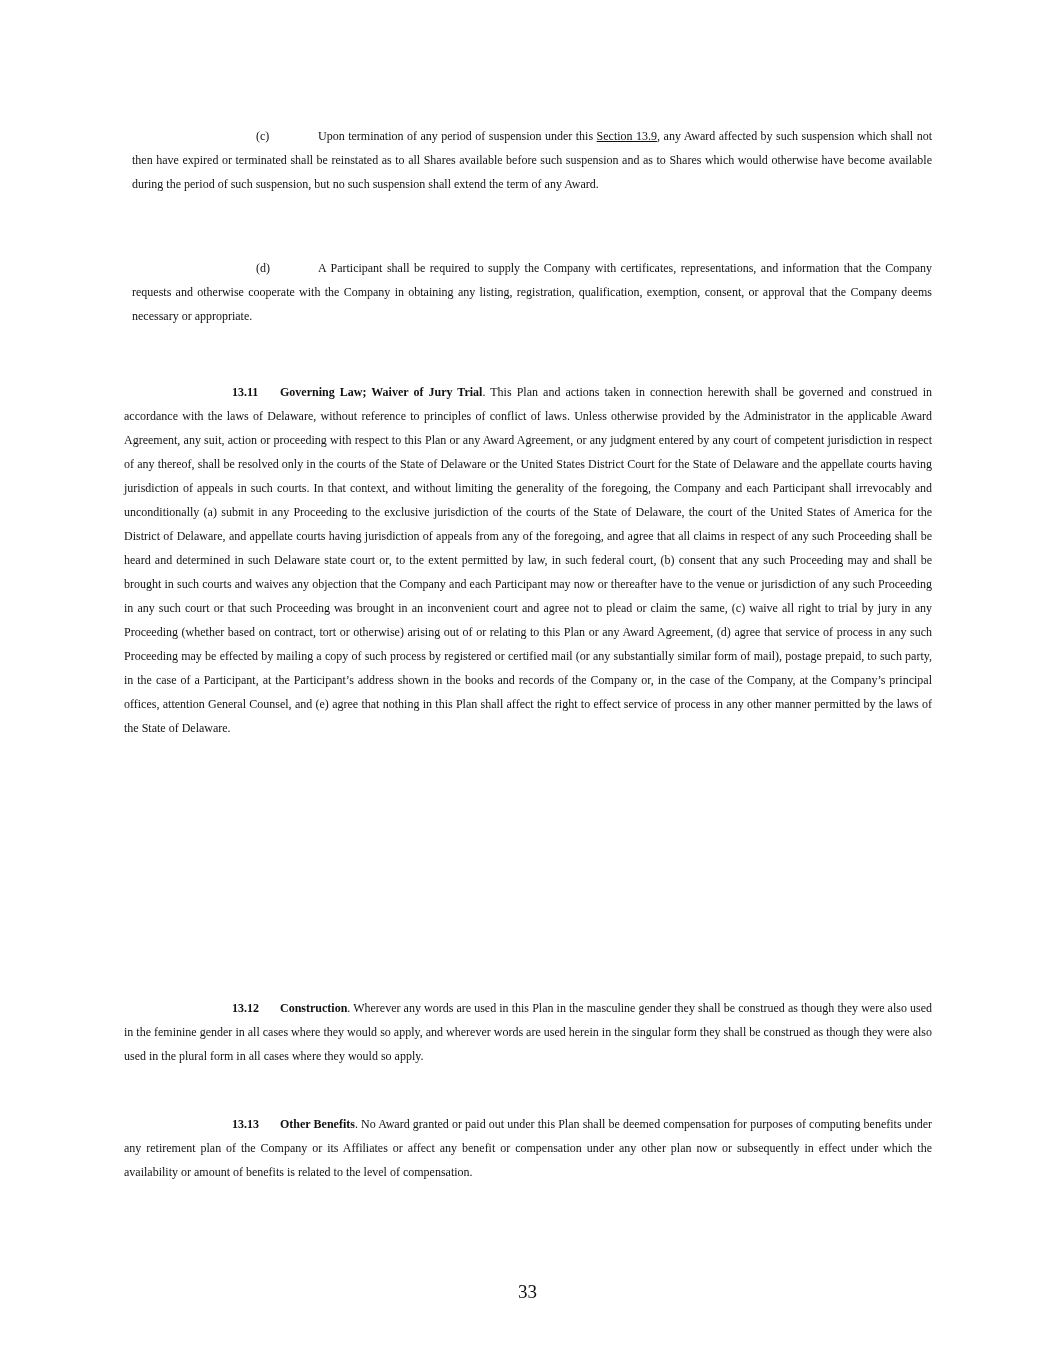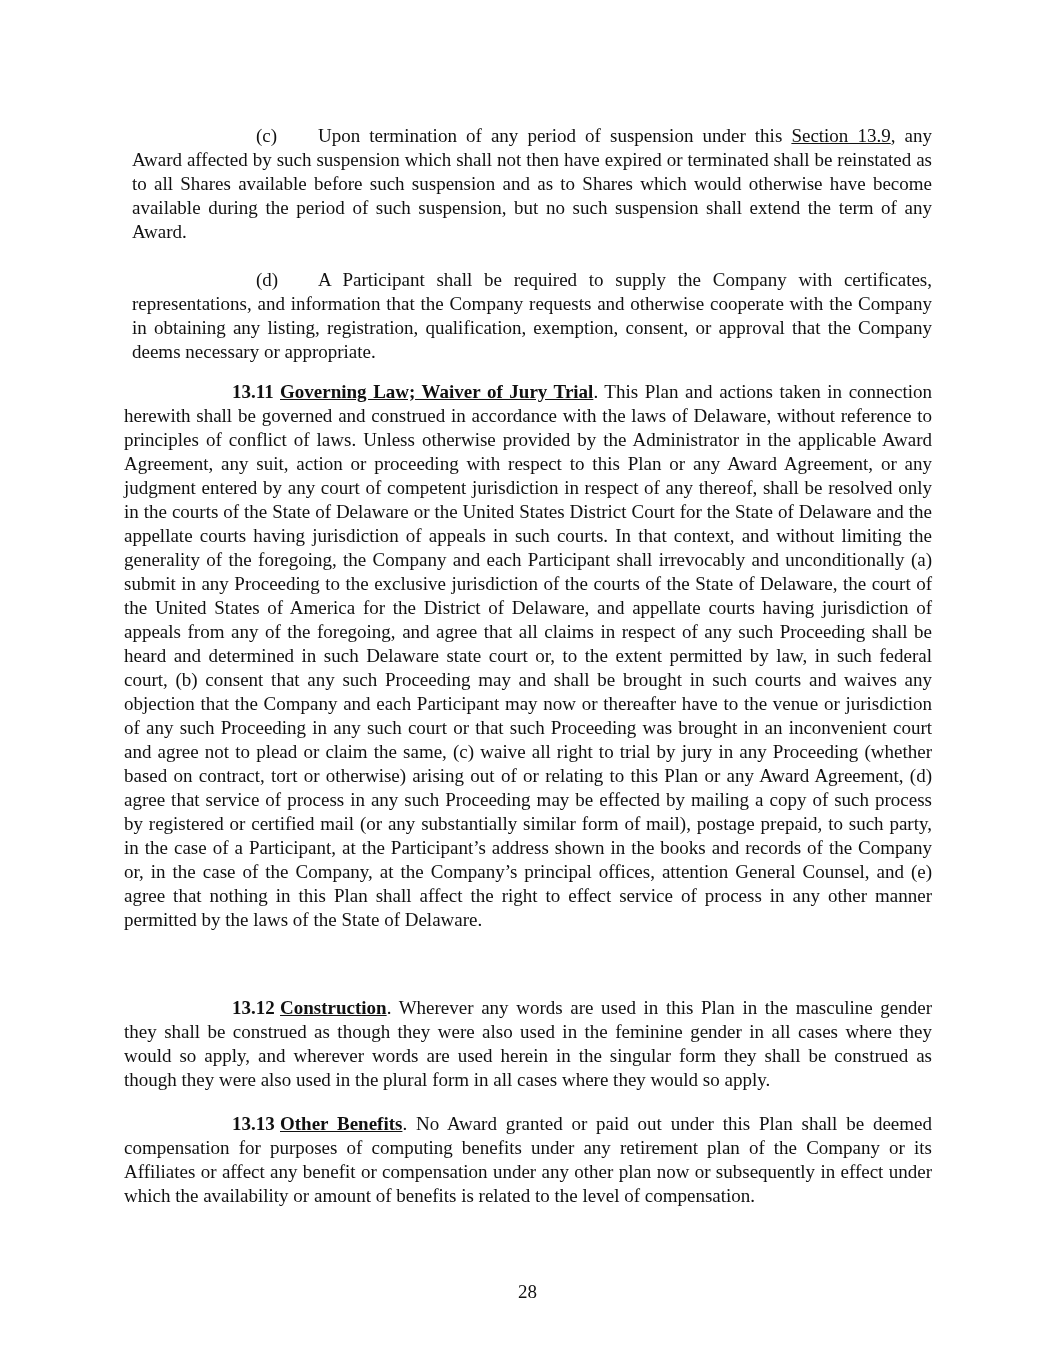--- a/index.html
+++ b/index.html
@@ -17,21 +17,21 @@
     }
     .page {
       position: absolute;
       left: 0;
       top: 0;
       width: 1055px;
       height: 1365px;
     }
     .para {
       position: absolute;
-      font-size: 19px;
+      font-size: 12px;
       line-height: 24px;
       text-align: justify;
       text-align-last: left;
       margin: 0;
     }
     .sub {
       left: 132px;
       width: 800px;
     }
     .sec {
@@ -44,21 +44,20 @@
       width: 62px;
     }
     .sec .num {
       display: inline-block;
       margin-left: 108px;
       width: 48px;
       font-weight: bold;
     }
     .heading {
       font-weight: bold;
-      text-decoration: underline;
     }
     .xref {
       text-decoration: underline;
     }
     .page-number {
       position: absolute;
       top: 1280px;
       left: 0;
       width: 1055px;
       text-align: center;
@@ -66,23 +65,23 @@
       line-height: 24px;
     }
   </style>
 </head>
 <body>
 
 <div class="page">
 
   <p class="para sub" style="top:124px;"><span class="lead">(c)</span><span>Upon termination of any period of suspension under this </span><span class="xref">Section 13.9</span><span>, any Award affected by such suspension which shall not then have expired or terminated shall be reinstated as to all Shares available before such suspension and as to Shares which would otherwise have become available during the period of such suspension, but no such suspension shall extend the term of any Award.</span></p>
 
-  <p class="para sub" style="top:268px;"><span class="lead">(d)</span><span>A Participant shall be required to supply the Company with certificates, representations, and information that the Company requests and otherwise cooperate with the Company in obtaining any listing, registration, qualification, exemption, consent, or approval that the Company deems necessary or appropriate.</span></p>
+  <p class="para sub" style="top:256px;"><span class="lead">(d)</span><span>A Participant shall be required to supply the Company with certificates, representations, and information that the Company requests and otherwise cooperate with the Company in obtaining any listing, registration, qualification, exemption, consent, or approval that the Company deems necessary or appropriate.</span></p>
 
   <p class="para sec" style="top:380px;"><span class="num">13.11</span><span class="heading">Governing Law; Waiver of Jury Trial</span><span>. This Plan and actions taken in connection herewith shall be governed and construed in accordance with the laws of Delaware, without reference to principles of conflict of laws. Unless otherwise provided by the Administrator in the applicable Award Agreement, any suit, action or proceeding with respect to this Plan or any Award Agreement, or any judgment entered by any court of competent jurisdiction in respect of any thereof, shall be resolved only in the courts of the State of Delaware or the United States District Court for the State of Delaware and the appellate courts having jurisdiction of appeals in such courts. In that context, and without limiting the generality of the foregoing, the Company and each Participant shall irrevocably and unconditionally (a) submit in any Proceeding to the exclusive jurisdiction of the courts of the State of Delaware, the court of the United States of America for the District of Delaware, and appellate courts having jurisdiction of appeals from any of the foregoing, and agree that all claims in respect of any such Proceeding shall be heard and determined in such Delaware state court or, to the extent permitted by law, in such federal court, (b) consent that any such Proceeding may and shall be brought in such courts and waives any objection that the Company and each Participant may now or thereafter have to the venue or jurisdiction of any such Proceeding in any such court or that such Proceeding was brought in an inconvenient court and agree not to plead or claim the same, (c) waive all right to trial by jury in any Proceeding (whether based on contract, tort or otherwise) arising out of or relating to this Plan or any Award Agreement, (d) agree that service of process in any such Proceeding may be effected by mailing a copy of such process by registered or certified mail (or any substantially similar form of mail), postage prepaid, to such party, in the case of a Participant, at the Participant’s address shown in the books and records of the Company or, in the case of the Company, at the Company’s principal offices, attention General Counsel, and (e) agree that nothing in this Plan shall affect the right to effect service of process in any other manner permitted by the laws of the State of Delaware.</span></p>
 
   <p class="para sec" style="top:996px;"><span class="num">13.12</span><span class="heading">Construction</span><span>. Wherever any words are used in this Plan in the masculine gender they shall be construed as though they were also used in the feminine gender in all cases where they would so apply, and wherever words are used herein in the singular form they shall be construed as though they were also used in the plural form in all cases where they would so apply.</span></p>
 
   <p class="para sec" style="top:1112px;"><span class="num">13.13</span><span class="heading">Other Benefits</span><span>. No Award granted or paid out under this Plan shall be deemed compensation for purposes of computing benefits under any retirement plan of the Company or its Affiliates or affect any benefit or compensation under any other plan now or subsequently in effect under which the availability or amount of benefits is related to the level of compensation.</span></p>
 
-  <div class="page-number">28</div>
+  <div class="page-number">33</div>
 
 </div>
 
 </body></html>

